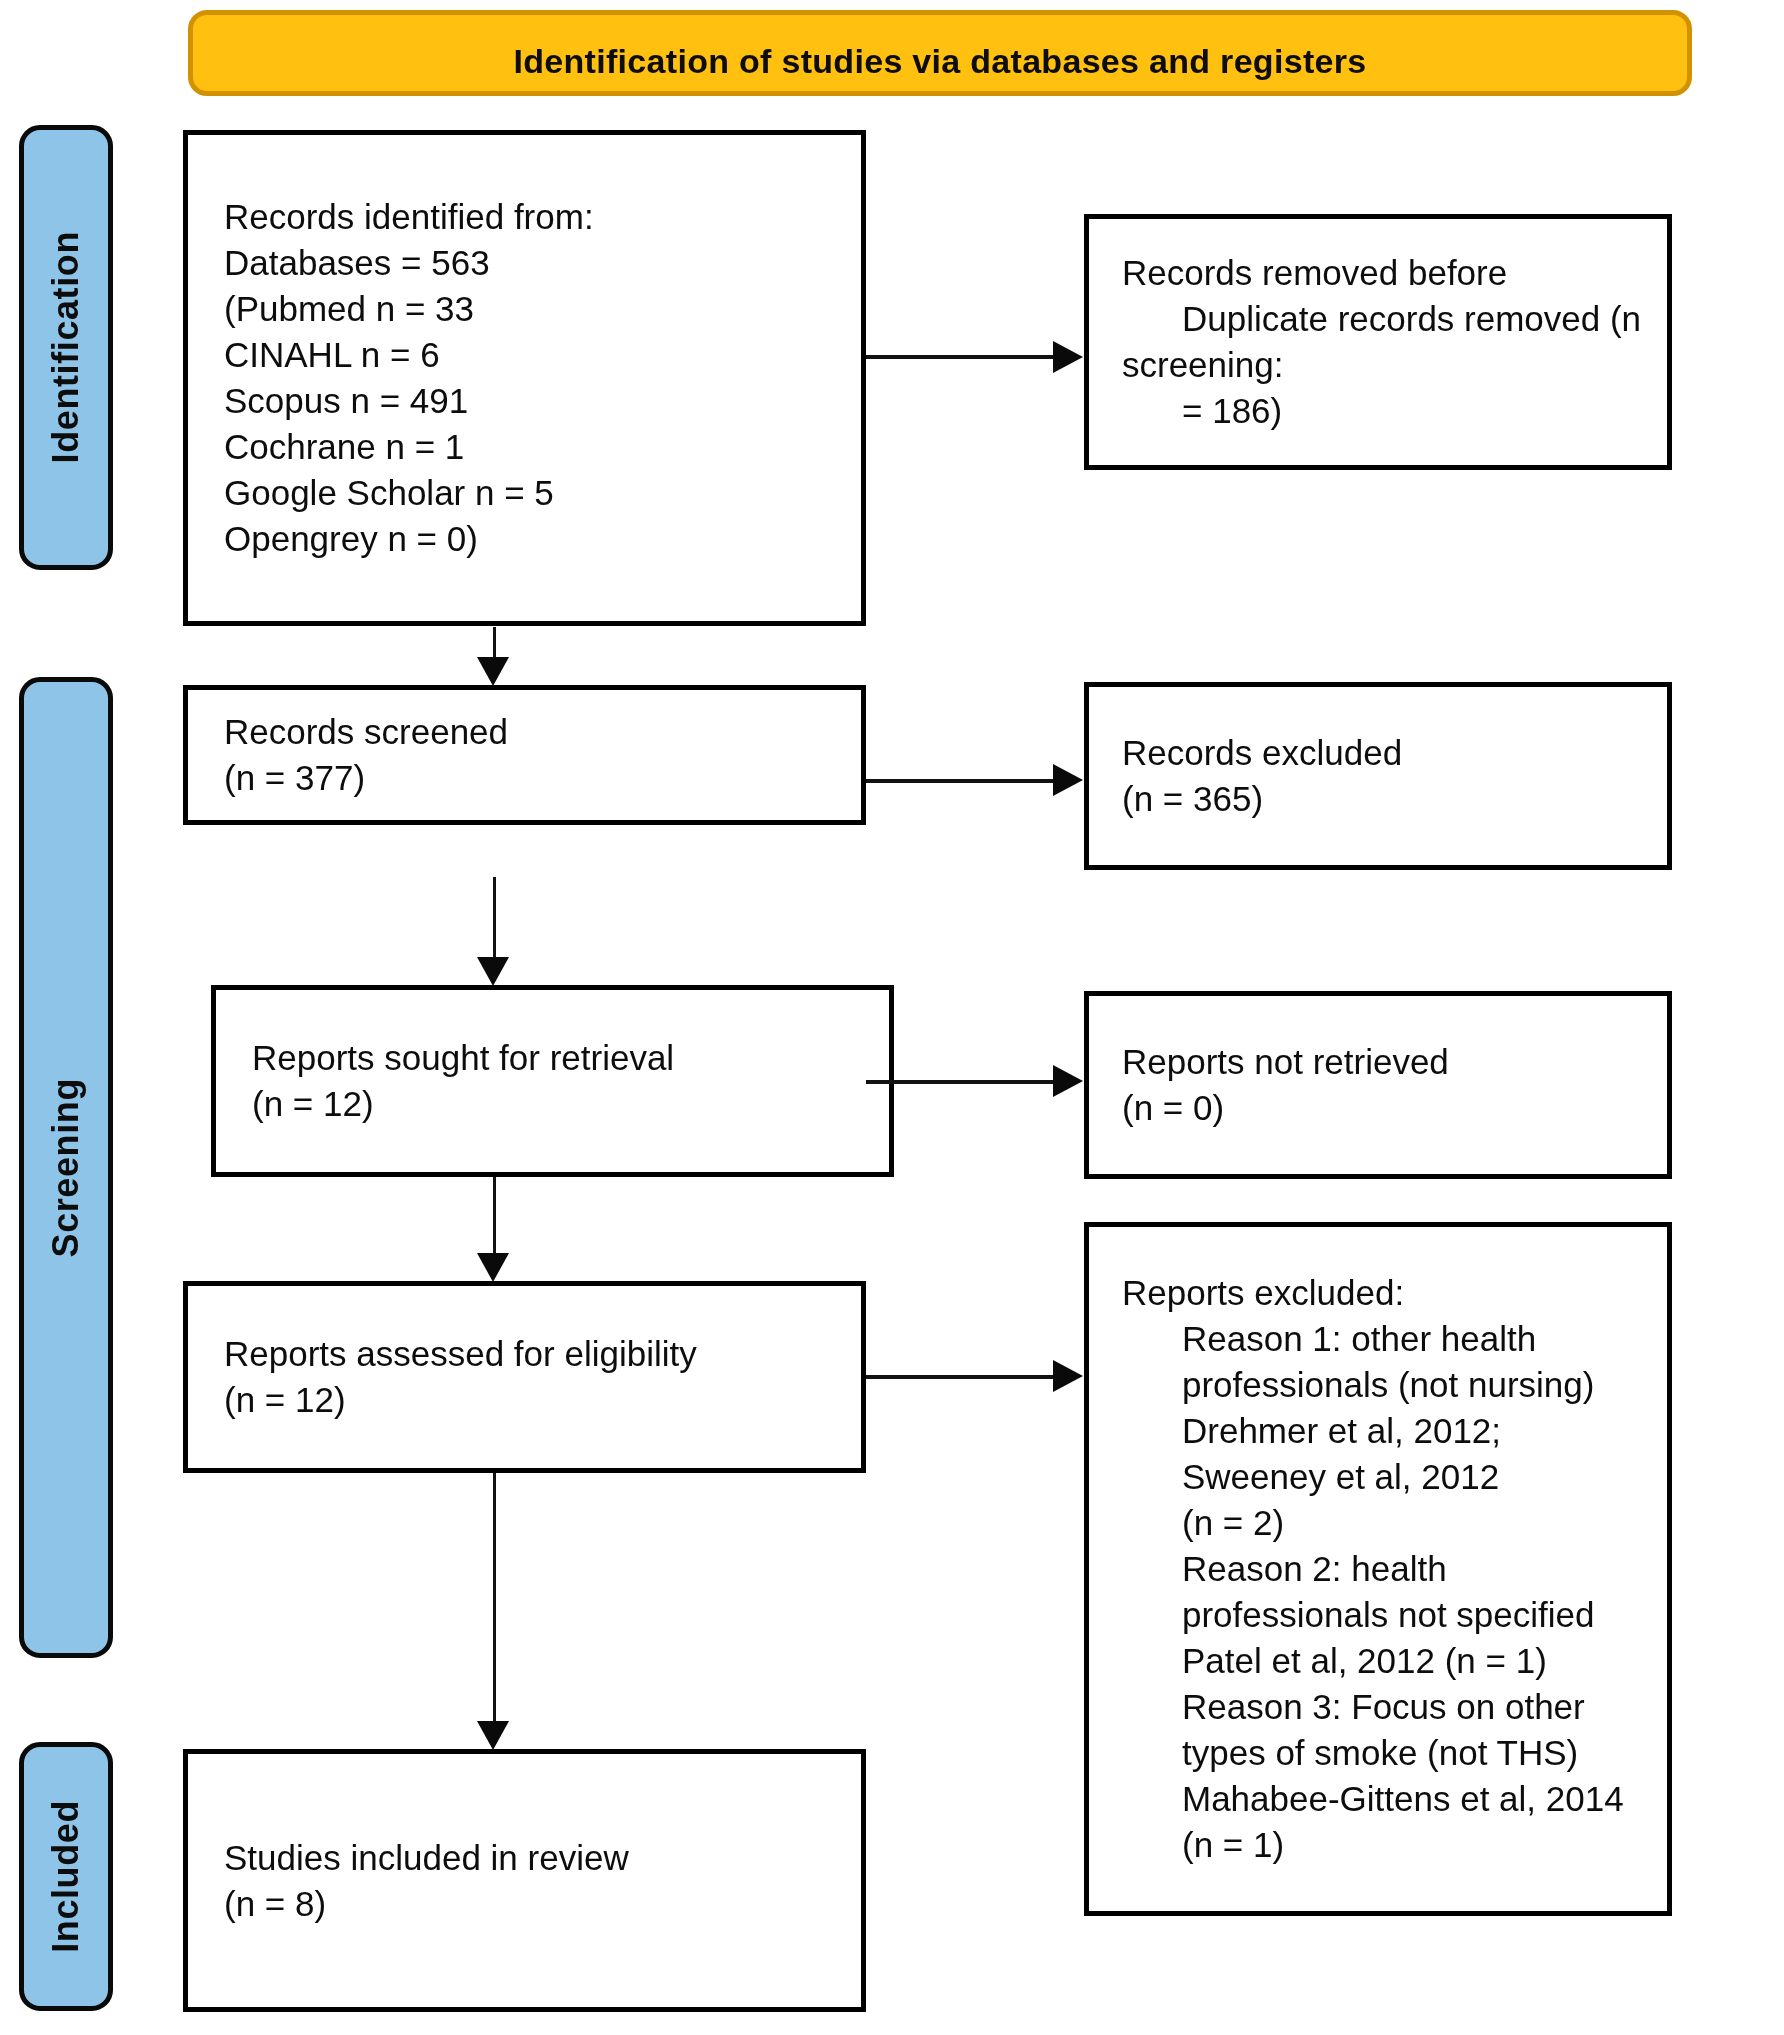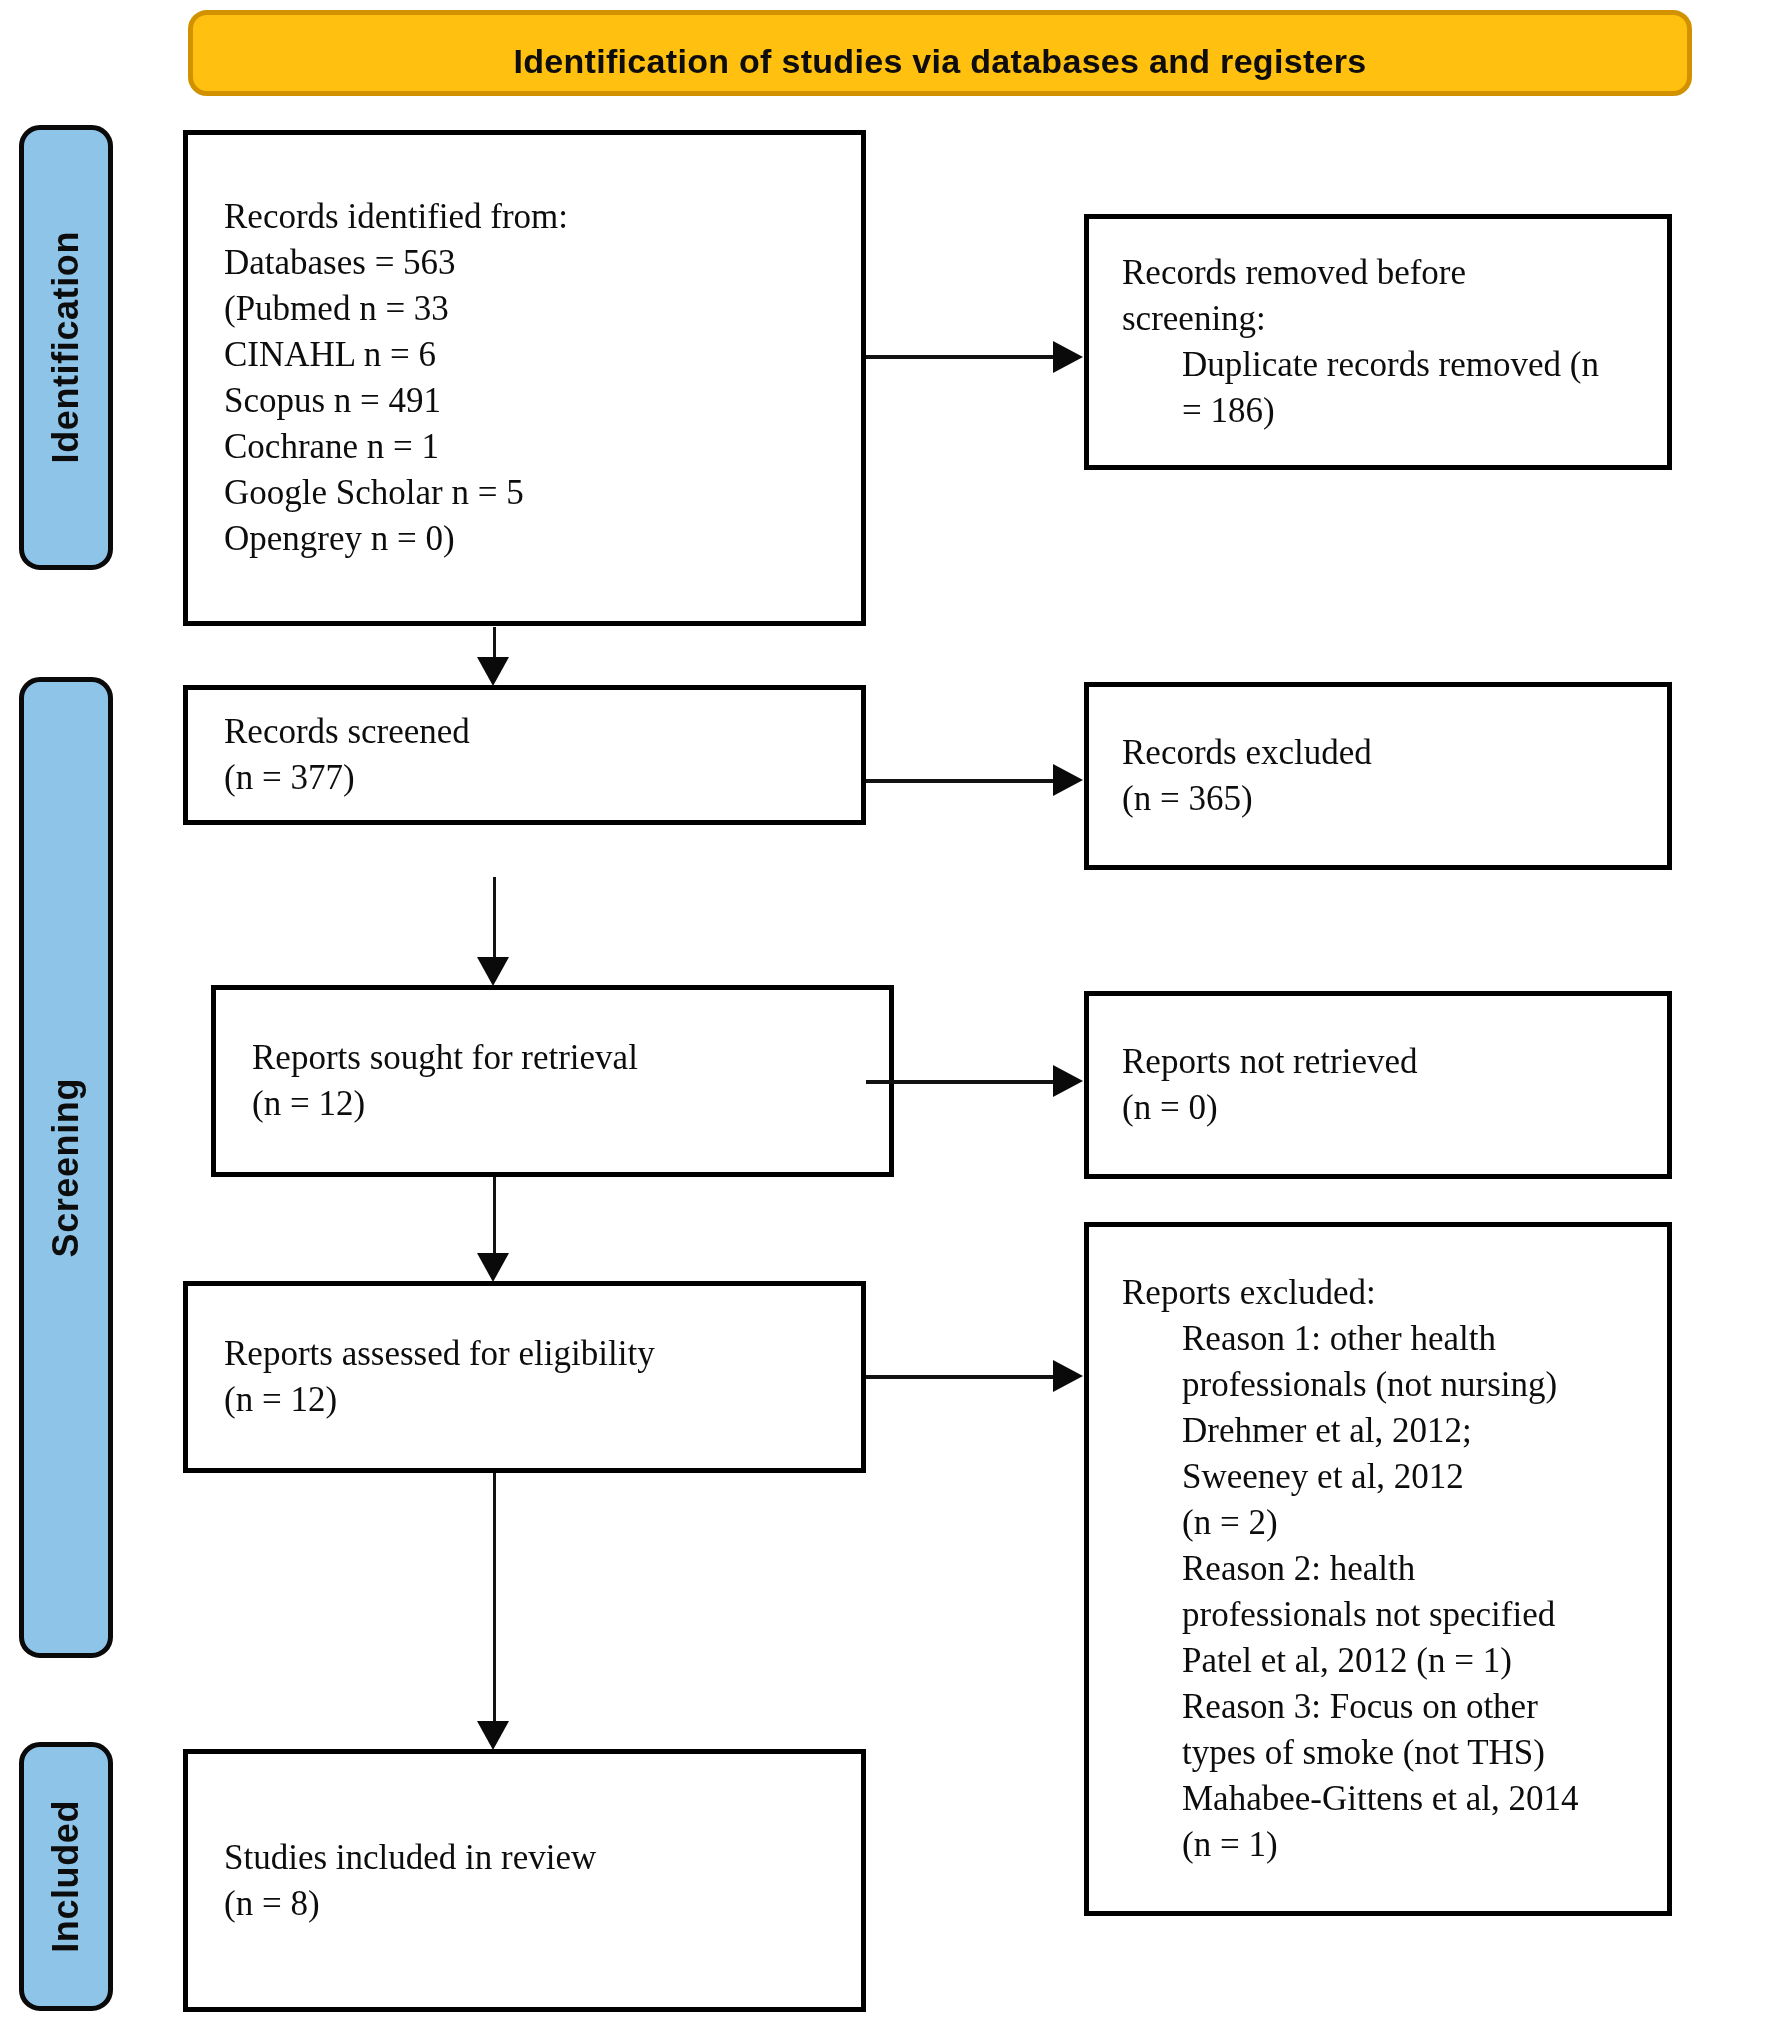--- a/index.html
+++ b/index.html
@@ -46,21 +46,20 @@
   #stage-screening{top:677px;height:981px;}
   #stage-included{top:1742px;height:269px;}
   
   .box{
     position:absolute;
     background:#ffffff;
     border:5px solid var(--box-border);
     box-sizing:border-box;
     display:flex;flex-direction:column;justify-content:center;
     padding:12.5px 15px 12.5px 36px;
-    font-family:Liberation Serif, serif;
   }
   .lcol{left:183px;width:683px;}
   .rcol{left:1084px;width:588px;padding-left:33px;}
   #box-records-identified{top:130px;height:496px;}
   #box-records-screened{top:685px;height:140px;}
   #box-reports-sought{top:985px;height:192px;margin-left:28px;}
   #box-reports-assessed{top:1281px;height:192px;}
   #box-studies-included{top:1749px;height:263px;}
   #box-records-removed{top:214px;height:256px;}
   #box-records-excluded{top:682px;height:188px;}
@@ -137,22 +136,22 @@
   <div class="box lcol" id="box-studies-included">
     <div>
         <div class="ln">Studies included in review</div>
         <div class="ln">(n = 8)</div>
       </div>
   </div>
 
   <div class="box rcol" id="box-records-removed">
     <div>
         <div class="ln">Records removed before</div>
+        <div class="ln ind">Duplicate records removed (n</div>
         <div class="ln">screening:</div>
-        <div class="ln ind">Duplicate records removed (n</div>
         <div class="ln ind">= 186)</div>
       </div>
   </div>
   <div class="box rcol" id="box-records-excluded">
     <div>
         <div class="ln">Records excluded</div>
         <div class="ln">(n = 365)</div>
       </div>
   </div>
   <div class="box rcol" id="box-reports-not-retrieved">

